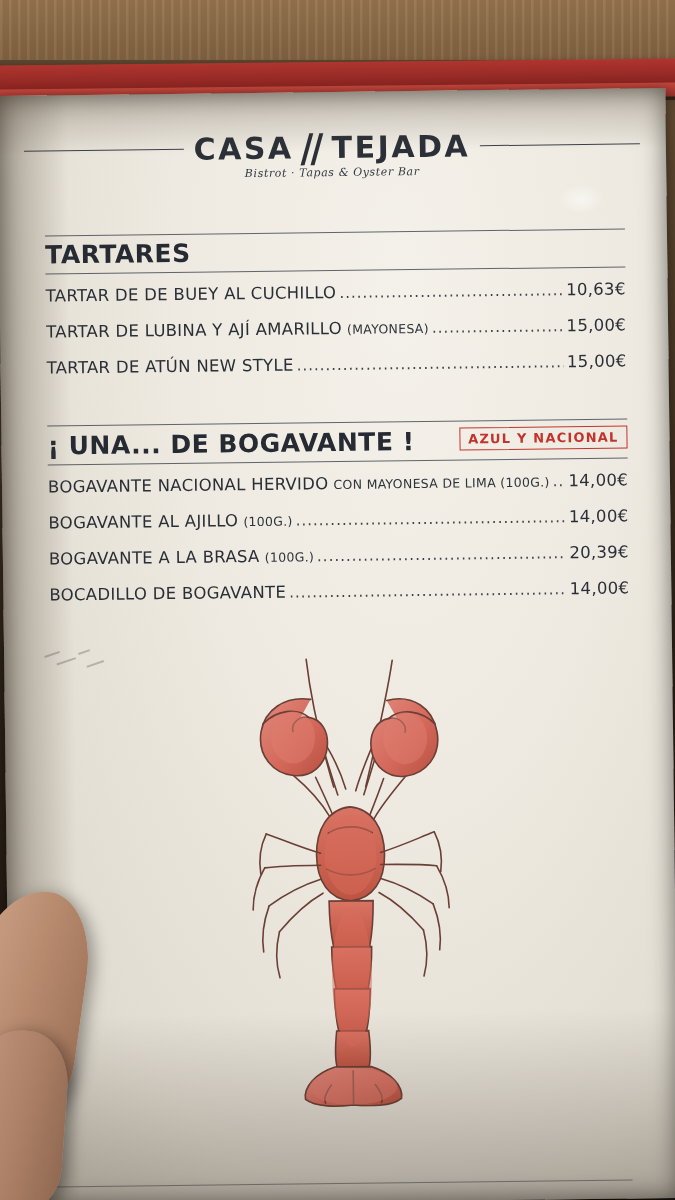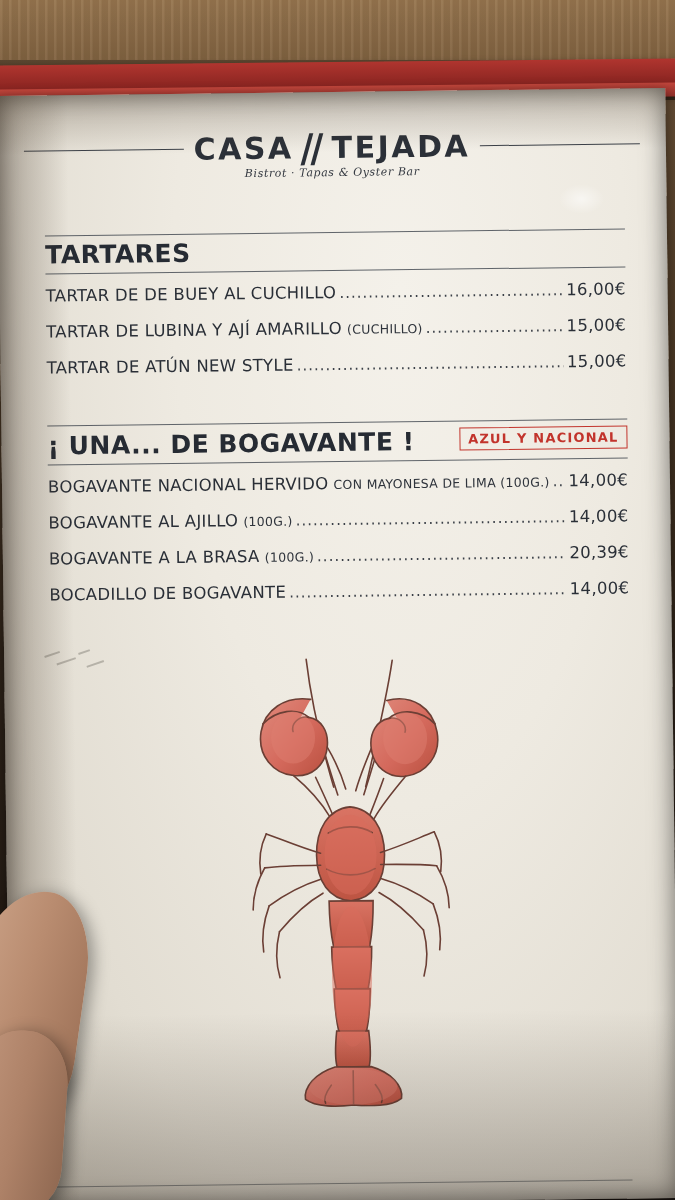--- a/index.html
+++ b/index.html
@@ -336,26 +336,26 @@
         <div class="sec-head-row">
           <div class="sec-title">TARTARES</div>
         </div>
         <div class="sec-bottom-rule"></div>
 
         <div class="items">
 
           <div class="item">
             <span class="name">TARTAR DE DE BUEY AL CUCHILLO</span>
             <span class="dots">..........................................................................................................</span>
-            <span class="price">16,00€</span>
+            <span class="price">10,63€</span>
           </div>
 
           <div class="item">
             <span class="name">TARTAR DE LUBINA Y AJÍ AMARILLO</span>
-            <span class="note">(CUCHILLO)</span>
+            <span class="note">(MAYONESA)</span>
             <span class="dots">..........................................................................................................</span>
             <span class="price">15,00€</span>
           </div>
 
           <div class="item">
             <span class="name">TARTAR DE ATÚN NEW STYLE</span>
             <span class="dots">..........................................................................................................</span>
             <span class="price">15,00€</span>
           </div>
 

